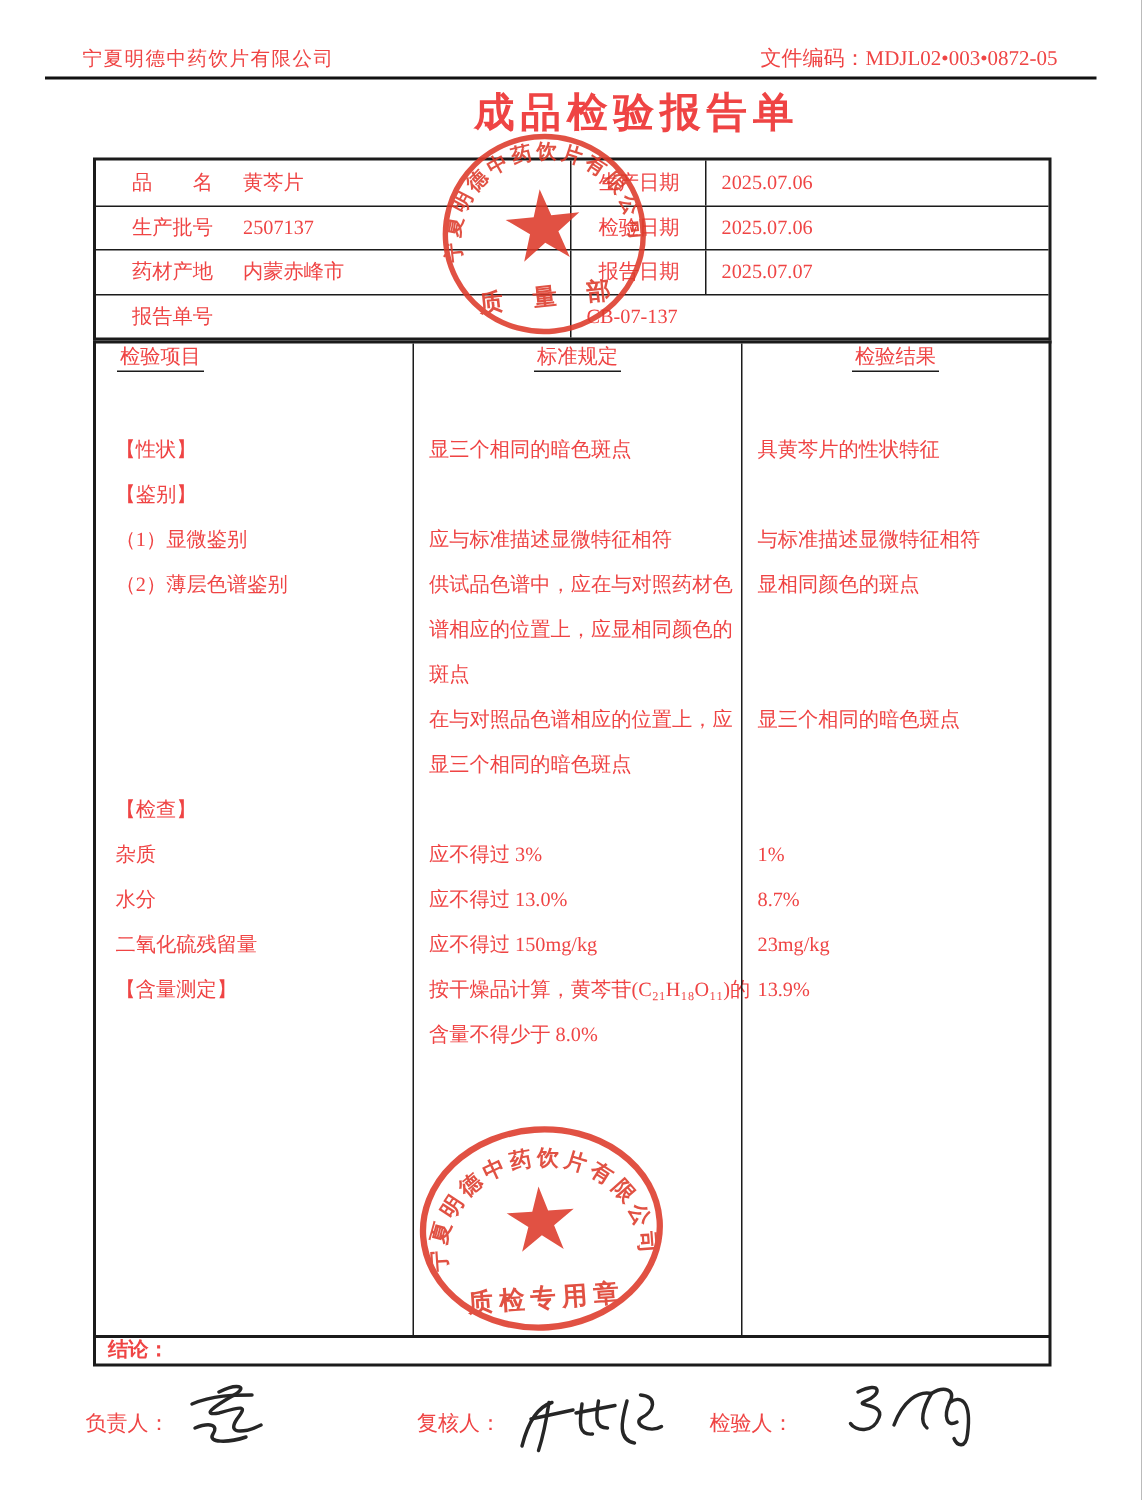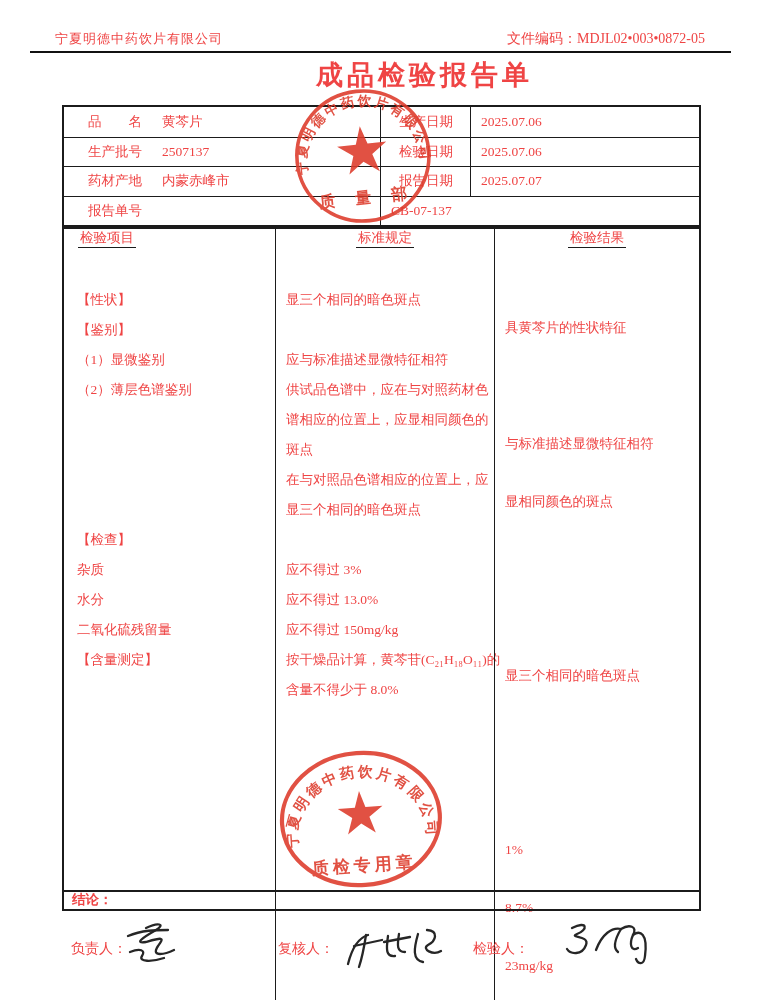--- a/index.html
+++ b/index.html
@@ -30,21 +30,21 @@
     border:2px solid #1b1b1b;border-bottom:none;box-sizing:border-box;
     display:grid;grid-template-columns:211px 219px 1fr;font-size:13.5px;}
   .main-col{border-left:1px solid #1b1b1b;box-sizing:border-box;}
   .main-col:first-child{border-left:none;}
   .col-head{height:56px;box-sizing:border-box;text-align:center;}
   .col-head.left{text-align:left;padding-left:14px;}
   .col-head span{border-bottom:1px solid #1b1b1b;padding:0 2px 2px 2px;}
   .line{height:30px;line-height:30px;white-space:nowrap;}
   .col-item .line{padding-left:13px;}
   .col-standard .line{padding-left:10px;}
-  .col-result .line{padding-left:10px;margin-top:28px;}
+  .col-result .line{padding-left:10px;}
   
   .conclusion{position:absolute;left:62px;top:890px;width:639px;height:21px;
     border:2px solid #1b1b1b;box-sizing:border-box;display:flex;align-items:flex-end;
     padding-left:8px;font-size:13.5px;}
   .conclusion b{margin-right:6px;}
   
   .sig-label{position:absolute;font-size:14px;top:940px;}
   .sig-svg{position:absolute;}
   .sig-svg path{fill:none;stroke:#262626;stroke-width:2.3;stroke-linecap:round;stroke-linejoin:round;}
   
@@ -159,21 +159,21 @@
           <div class="line">13.9%</div>
           <div class="line"></div>
         </div>
     </div>
   </div>
 
   <div class="conclusion">
     <b>结论：</b>
   </div>
 
-  <div class="sig-label" style="left:71px">负责人：</div>
+  <div class="sig-label" style="left:57px">负责人：</div>
   <svg class="sig-svg" style="left:116px;top:920px" width="88" height="52" viewBox="0 0 88 52">
     <path d="M30,8 C42,2 50,4 40,10 C26,18 18,24 30,22 C44,18 50,16 42,26 C34,38 50,34 58,30"></path>
     <path d="M12,16 C26,10 40,10 52,10"></path>
     <path d="M14,32 C24,28 30,30 26,36 C22,42 36,42 48,38"></path>
   </svg>
 
   <div class="sig-label" style="left:278px">复核人：</div>
   <svg class="sig-svg" style="left:338px;top:922px" width="112" height="55" viewBox="0 0 112 55">
     <path d="M10,42 C14,26 20,16 30,13"></path>
     <path d="M16,24 L44,18"></path>

